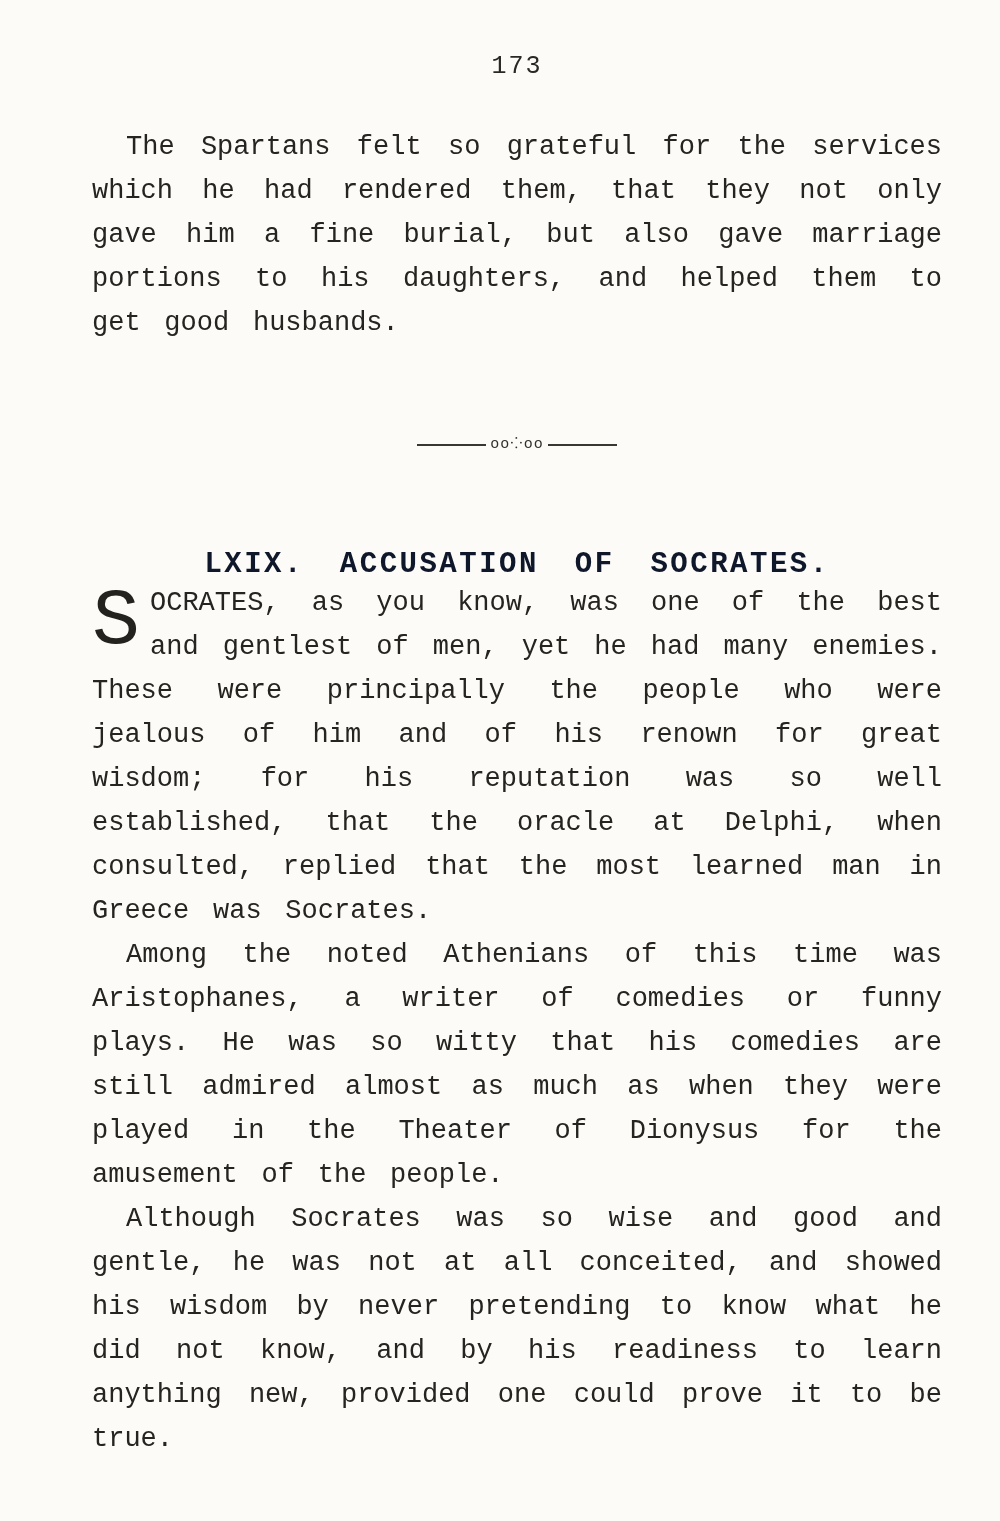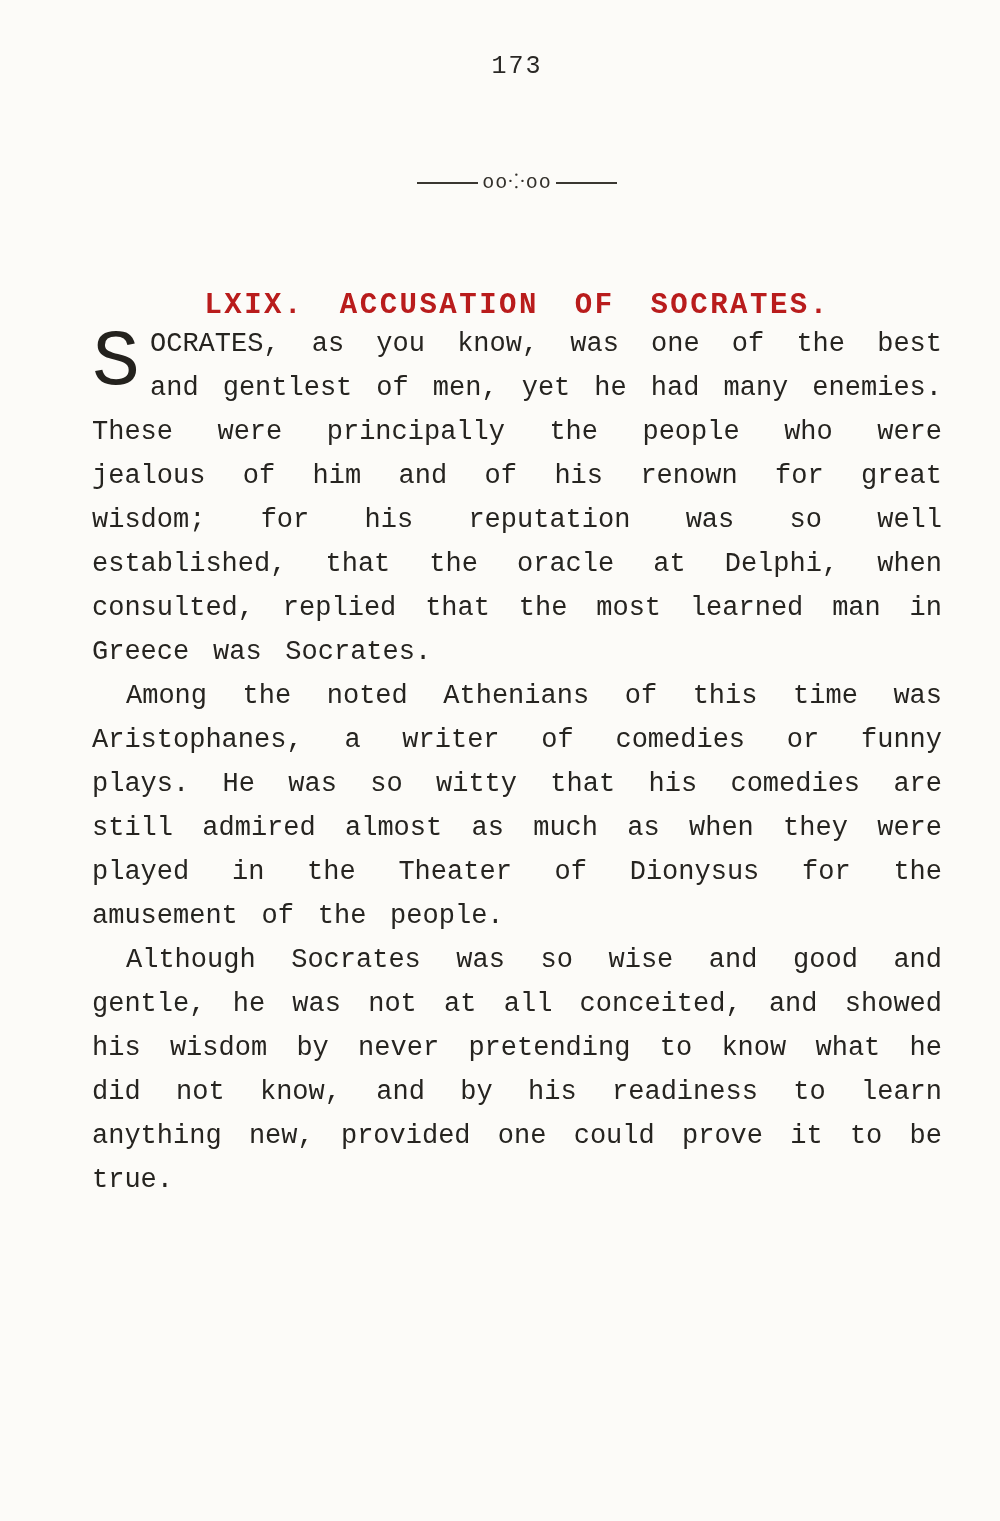--- a/index.html
+++ b/index.html
@@ -45,53 +45,54 @@
     margin: 92px auto 0 auto;
     width: 200px;
     color: #33302b;
   }
   .divider .rule {
     flex: 1;
     height: 0;
     border-top: 2.5px solid #3a3731;
   }
   .divider .ornament {
-    font-size: 20px;
+    font-size: 15px;
     letter-spacing: 1px;
     padding: 0 4px;
     line-height: 1;
     white-space: nowrap;
   }
   .chapter-heading {
     text-align: center;
     font-size: 29px;
     letter-spacing: 2.5px;
     word-spacing: 16px;
     margin: 96px 0 0 0;
-    color: #b91c1c;
+    color: #0f172a;
   }
   .opening {
     margin-top: 46px;
   }
   .drop-cap {
     float: left;
     font-size: 80px;
     line-height: 66px;
     padding: 8px 10px 0 0;
     color: #24221e;
   }
   p.body-text + p.body-text { margin-top: 0; }
 </style>
 </head>
 <body>
 
 <div class="page">
 
   <div class="page-number">173</div>
 
+  <p class="body-text indent">The Spartans felt so grateful for the services which he had rendered them, that they not only gave him a fine burial, but also gave marriage portions to his daughters, and helped them to get good husbands.</p>
 
   <div class="divider">
     <span class="rule"></span>
     <span class="ornament">oo⁘oo</span>
     <span class="rule"></span>
   </div>
 
   <h1 class="chapter-heading">LXIX. ACCUSATION OF SOCRATES.</h1>
 
   <p class="body-text opening"><span class="drop-cap">S</span><span>OCRATES, as you know, was one of the best and gentlest of men, yet he had many enemies.  These were principally the people who were jealous of him and of his renown for great wisdom; for his reputation was so well established, that the oracle at Delphi, when consulted, replied that the most learned man in Greece was Socrates.</span></p>

